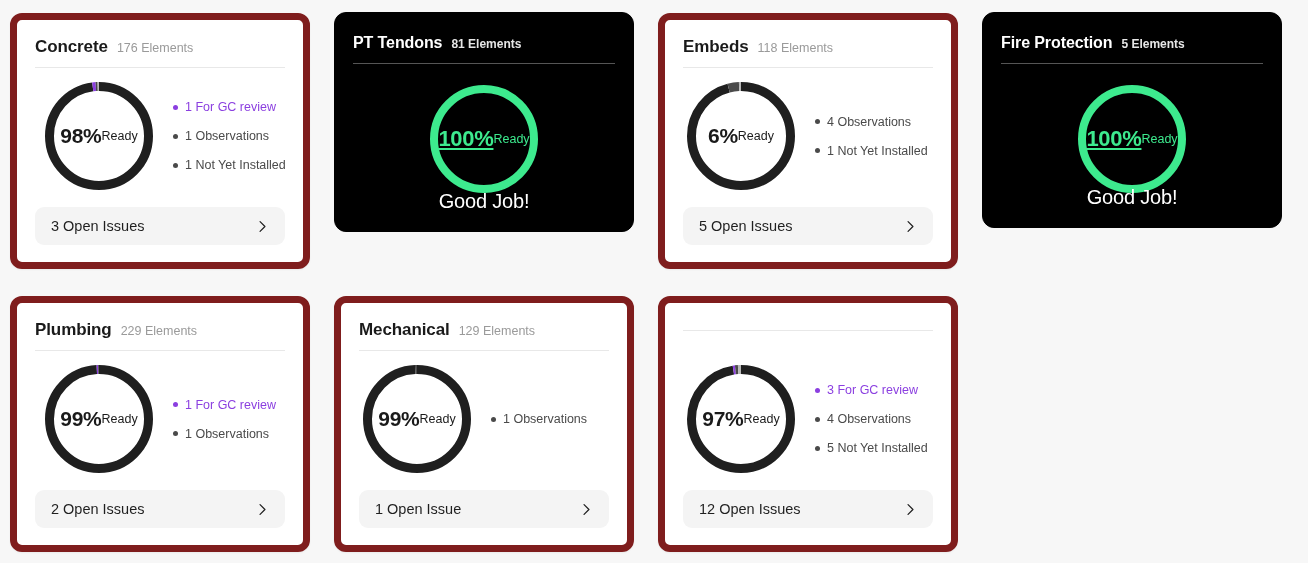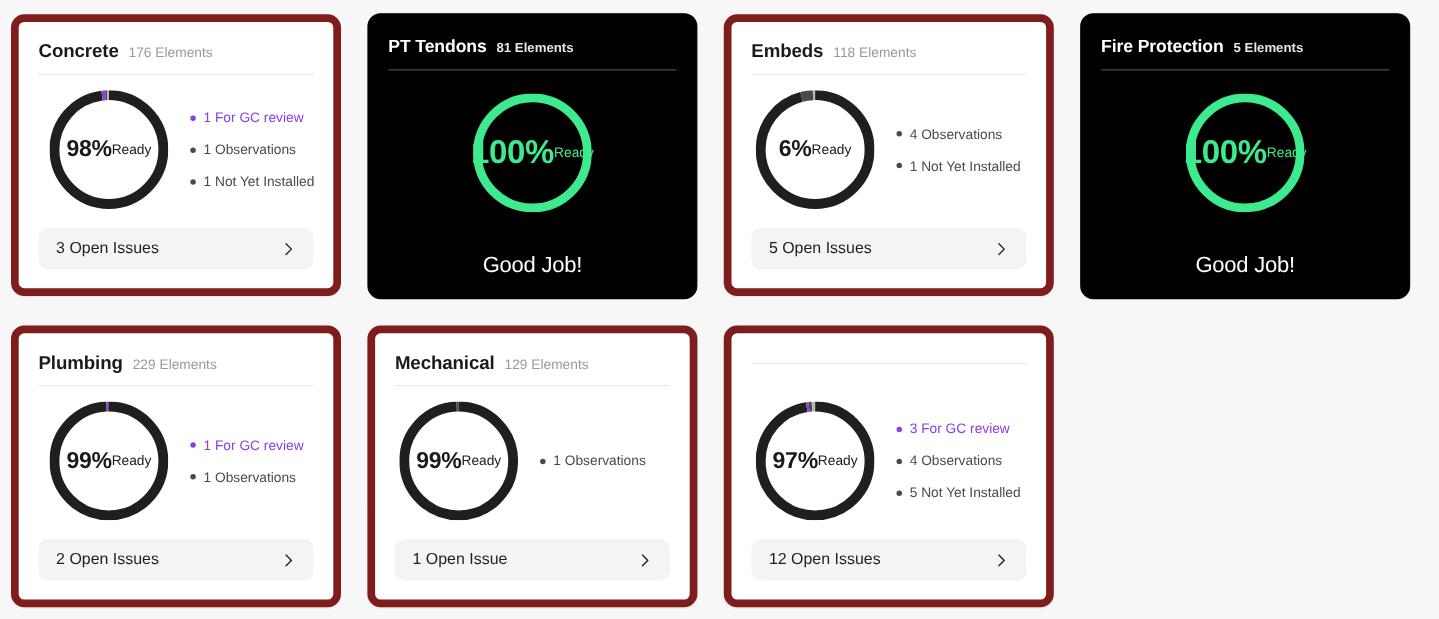--- a/index.html
+++ b/index.html
@@ -177,22 +177,23 @@
     flex-direction: column;
     align-items: center;
   }
   .donut-wrap.big {
     width: 108px;
     height: 108px;
     flex: 0 0 108px;
   }
   .card.dark .donut-pct {
     color: #3dea8e;
-    font-size: 30px;
+    font-size: 22px;
     letter-spacing: -0.3px;
+    text-decoration: underline;
   }
   .card.dark .donut-ready {
     color: #3dea8e;
     font-size: 12.5px;
   }
   .good-job {
     position: absolute;
     left: 0;
     right: 0;
     bottom: 18px;
@@ -242,21 +243,21 @@
           </div>
         </div>
       </div>
       <button class="issues-btn">
         <span class="issues-label">3 Open Issues</span>
         <svg viewBox="0 0 16 16" class="chev">
           <path d="M5 2 L11 8 L5 14" fill="none" stroke="#1f1f1f" stroke-width="1.5" stroke-linecap="round" stroke-linejoin="round"></path>
         </svg>
       </button>
     </div>
-    <div class="card dark" style="left: 334px; top: 12px; width: 300px; height: 260px;">
+    <div class="card dark" style="left: 334px; top: 12px; width: 300px; height: 220px;">
       <div class="card-head">
         <div class="head-row">
           <span class="card-title">PT Tendons</span>
           <span class="card-count">81 Elements</span>
         </div>
         <div class="head-rule"></div>
       </div>
       <div class="body-dark">
         <div class="donut-wrap big">
           <svg width="108" height="108" viewBox="0 0 108 108">
@@ -301,21 +302,21 @@
           </div>
         </div>
       </div>
       <button class="issues-btn">
         <span class="issues-label">5 Open Issues</span>
         <svg viewBox="0 0 16 16" class="chev">
           <path d="M5 2 L11 8 L5 14" fill="none" stroke="#1f1f1f" stroke-width="1.5" stroke-linecap="round" stroke-linejoin="round"></path>
         </svg>
       </button>
     </div>
-    <div class="card dark" style="left: 982px; top: 12px; width: 300px; height: 260px;">
+    <div class="card dark" style="left: 982px; top: 12px; width: 300px; height: 216px;">
       <div class="card-head">
         <div class="head-row">
           <span class="card-title">Fire Protection</span>
           <span class="card-count">5 Elements</span>
         </div>
         <div class="head-rule"></div>
       </div>
       <div class="body-dark">
         <div class="donut-wrap big">
           <svg width="108" height="108" viewBox="0 0 108 108">

